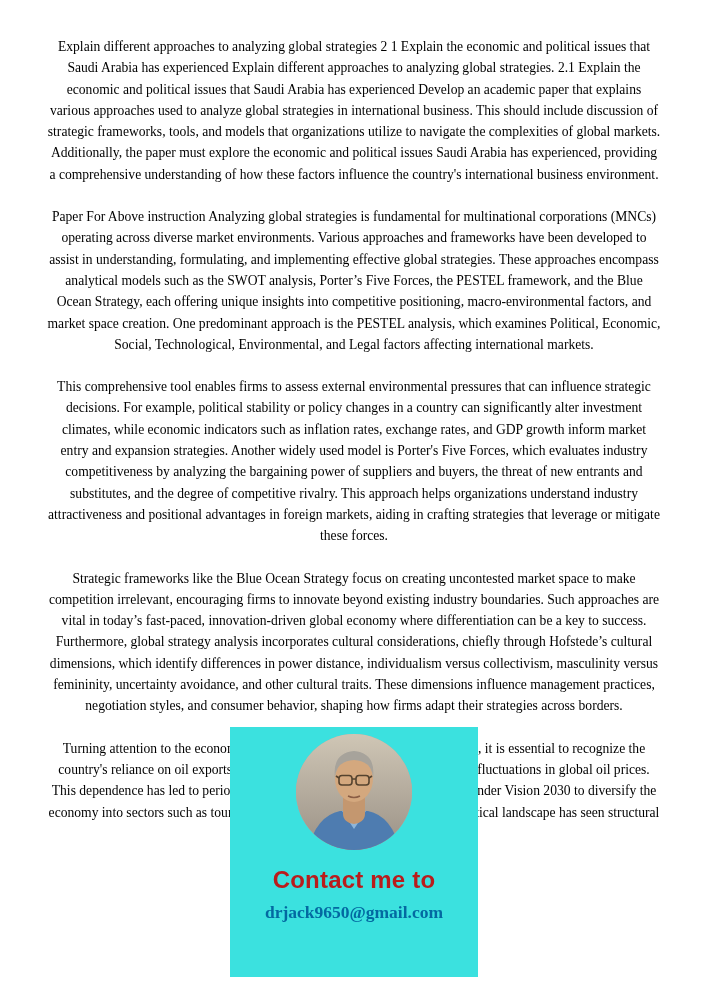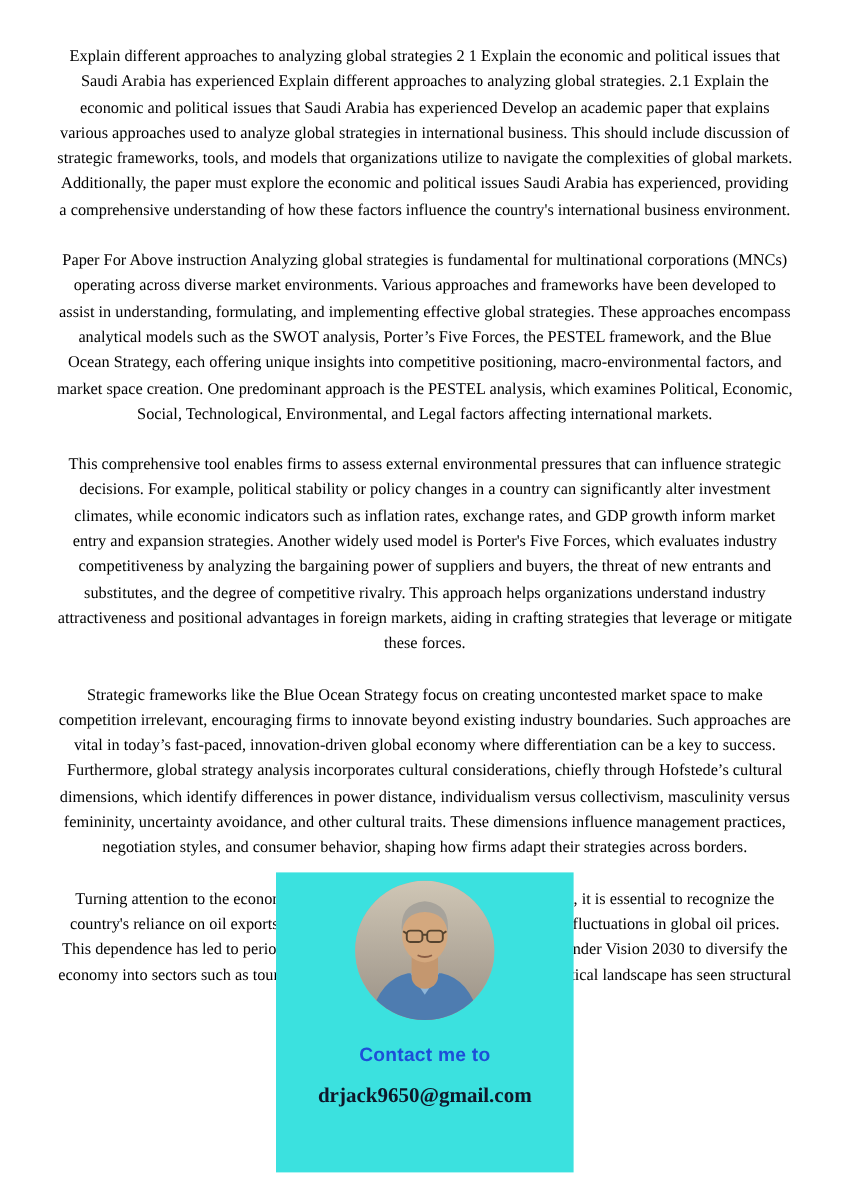--- a/index.html
+++ b/index.html
@@ -37,31 +37,31 @@
     width: 116px; height: 116px;
     border-radius: 50%;
     margin: 7px auto 0 auto;
     overflow: hidden;
     background: #b6ab9c;
   }
   .avatar svg { display: block; }
   .contact-line {
     font-family: "Liberation Sans", sans-serif;
     font-weight: 700;
-    font-size: 16px;
+    font-size: 24px;
     line-height: 27px;
-    color: #1d4ed8;
+    color: #b91c1c;
     letter-spacing: 0.2px;
   }
   .contact-line.first { margin-top: 16px; }
   .contact-email {
     font-family: "Liberation Serif", serif;
     font-weight: 700;
     font-size: 17.5px;
-    color: #0f172a;
+    color: #0369a1;
     margin-top: 9px;
   }
 </style>
 </head>
 <body>
 
 <div class="page">
 
   <div class="content">
     <p>Explain different approaches to analyzing global strategies 2 1 Explain the economic and political issues that Saudi Arabia has experienced Explain different approaches to analyzing global strategies. 2.1 Explain the economic and political issues that Saudi Arabia has experienced Develop an academic paper that explains various approaches used to analyze global strategies in international business. This should include discussion of strategic frameworks, tools, and models that organizations utilize to navigate the complexities of global markets. Additionally, the paper must explore the economic and political issues Saudi Arabia has experienced, providing a comprehensive understanding of how these factors influence the country's international business environment.</p>

